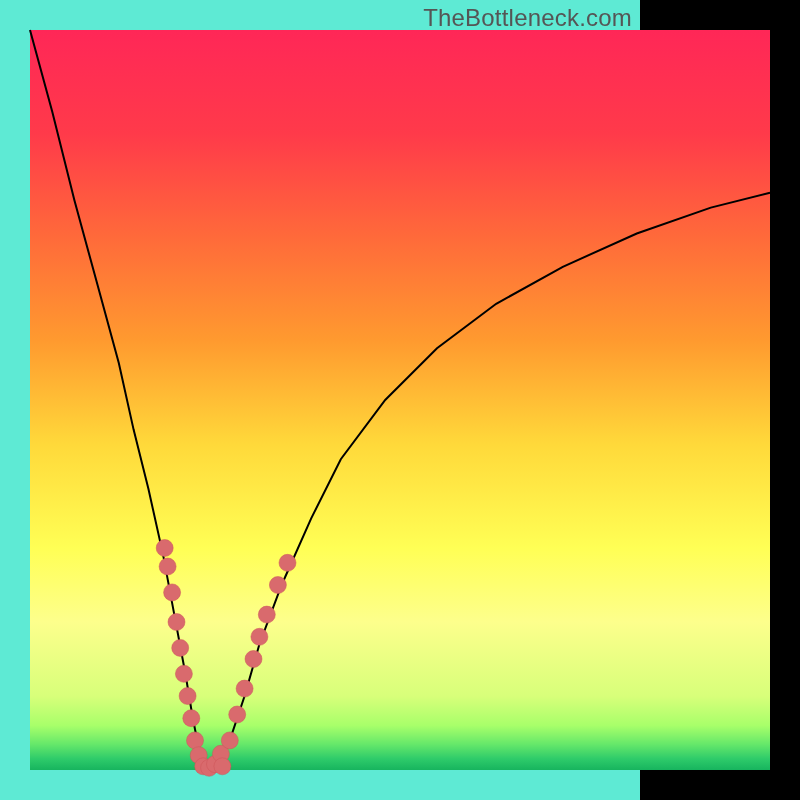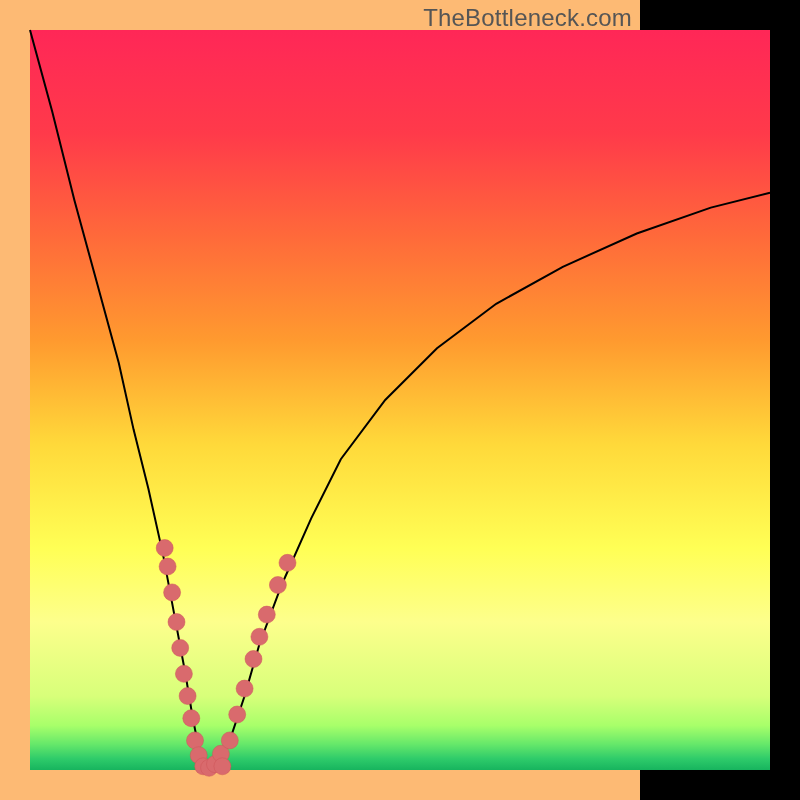--- a/index.html
+++ b/index.html
@@ -8,21 +8,21 @@
     width: 800px;
     height: 800px;
     overflow: hidden;
     background: #000;
     font-family: Arial, Helvetica, sans-serif;
   }
   .frame {
     position: relative;
     width: 640px;
     height: 800px;
-    background: #fdba74;
+    background: #5eead4;
   }
   .plot {
     position: absolute;
     left: 30px;
     top: 30px;
     width: 740px;
     height: 740px;
     
   }
   .watermark {

